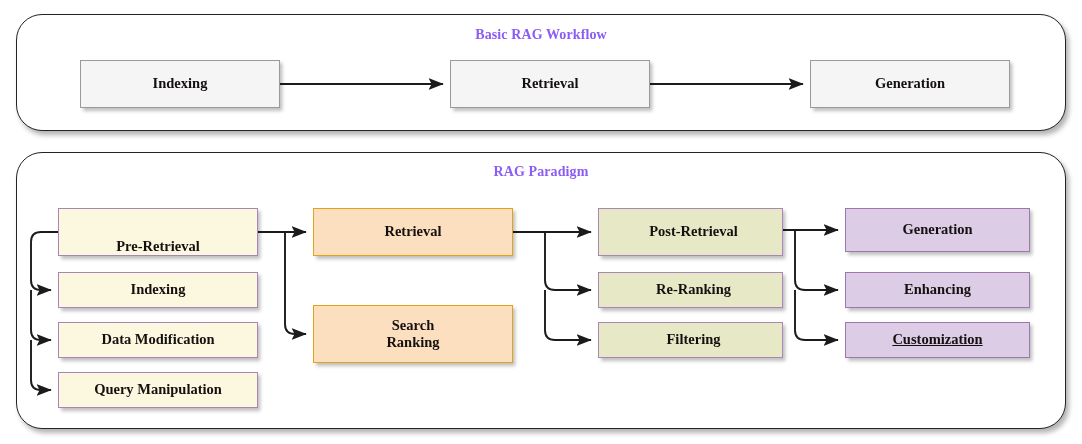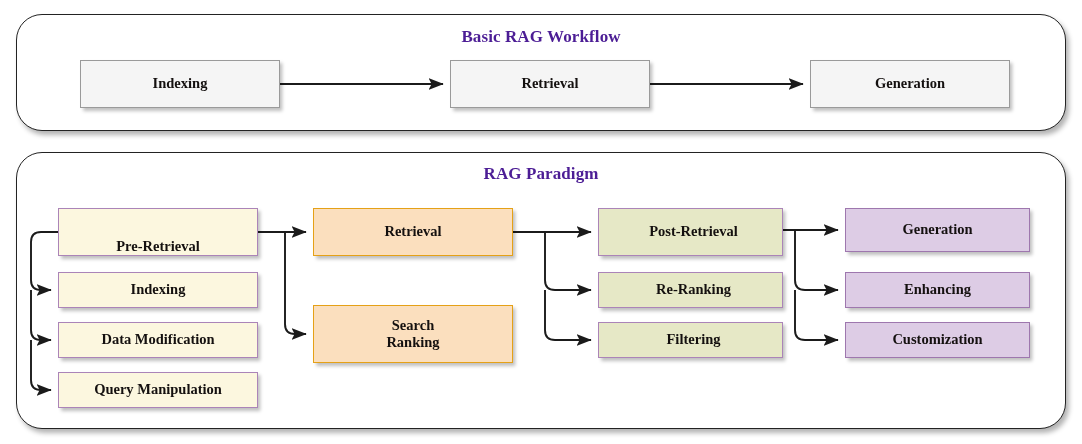--- a/index.html
+++ b/index.html
@@ -37,22 +37,22 @@
   }
   #panel-paradigm {
     left: 16px;  top: 152px;
     width: 1050px; height: 277px;
   }
   .panel-title {
     position: absolute;
     left: 0; right: 0;
     text-align: center;
     font-weight: bold;
-    font-size: 17px;
-    color: #4c1d95;
+    font-size: 14px;
+    color: #8b5cf6;
     letter-spacing: .1px;
   }
   #panel-basic .panel-title  { top: 12px; }
   #panel-paradigm .panel-title { top: 11px; }
 
   
   .node {
     position: absolute;
     box-sizing: border-box;
     display: flex;
@@ -165,18 +165,18 @@
       </div>
       <div class="node sk-green" style="left: 598px; top: 322px; width: 185px; height: 36px;">
         <span class="label">Filtering</span>
       </div>
       <div class="node sk-purple" style="left: 845px; top: 208px; width: 185px; height: 44px;">
         <span class="label">Generation</span>
       </div>
       <div class="node sk-purple" style="left: 845px; top: 272px; width: 185px; height: 36px;">
         <span class="label">Enhancing</span>
       </div>
-      <div class="node sk-purple" style="left: 845px; top: 322px; width: 185px; height: 36px;">
+      <div class="node sk-purple" style="left: 845px; top: 322px; width: 185px; height: 36px; text-decoration: underline;">
         <span class="label">Customization</span>
       </div>
     </div>
 
 </div>
 
 </body></html>

